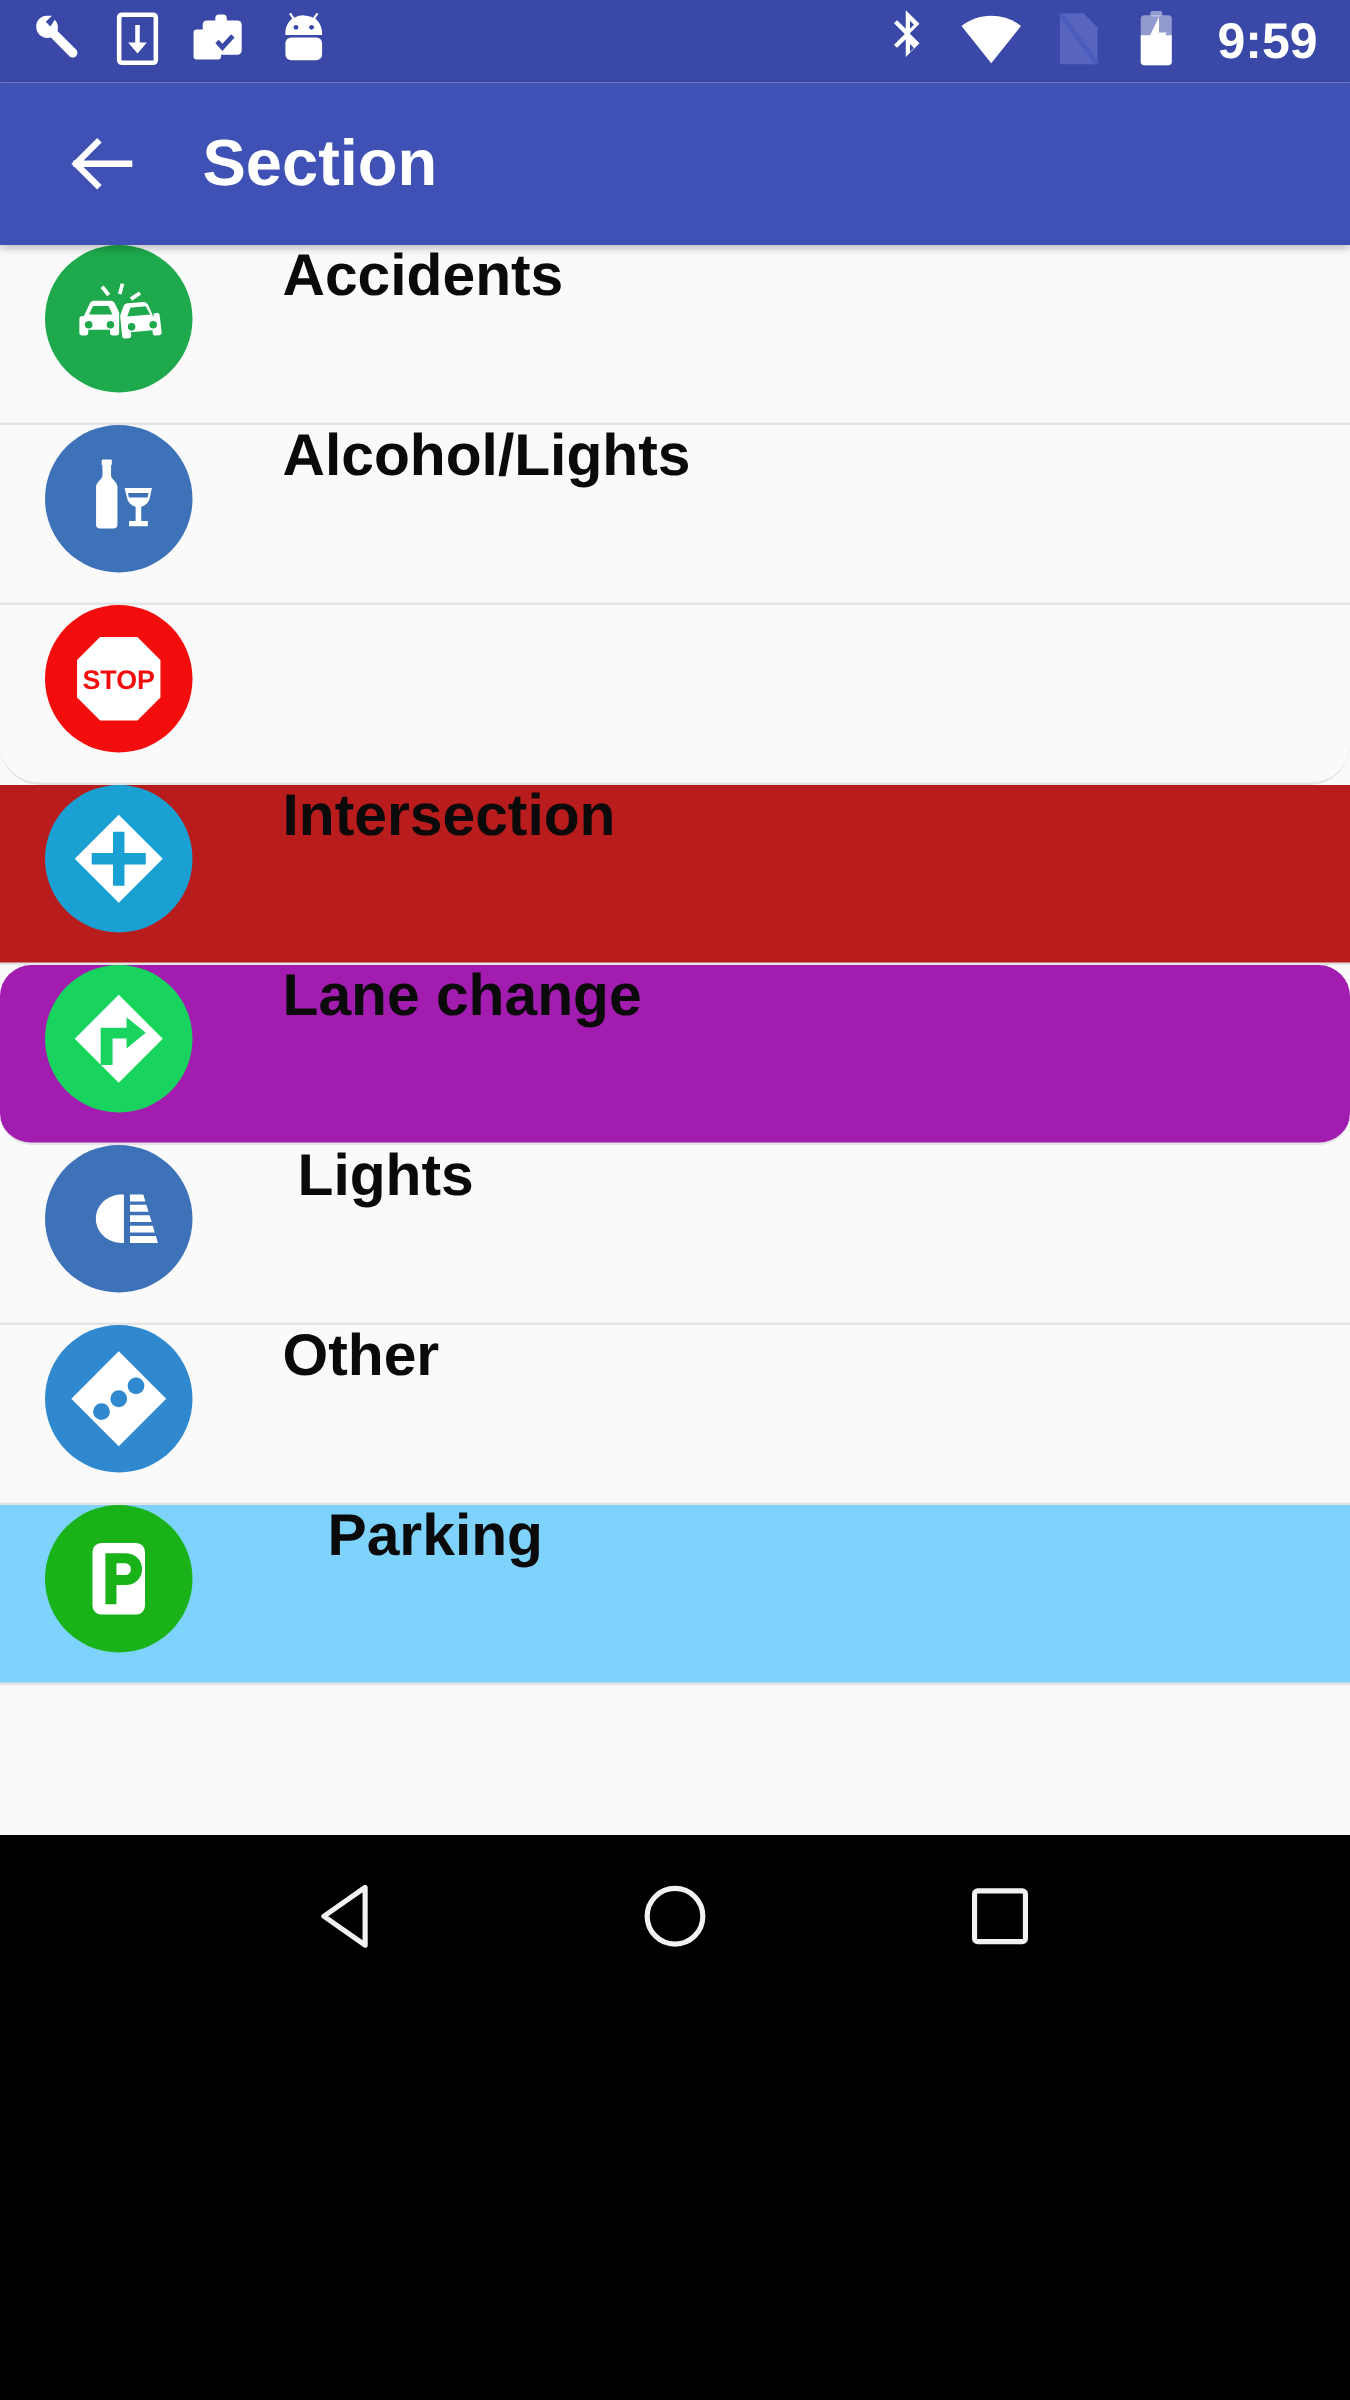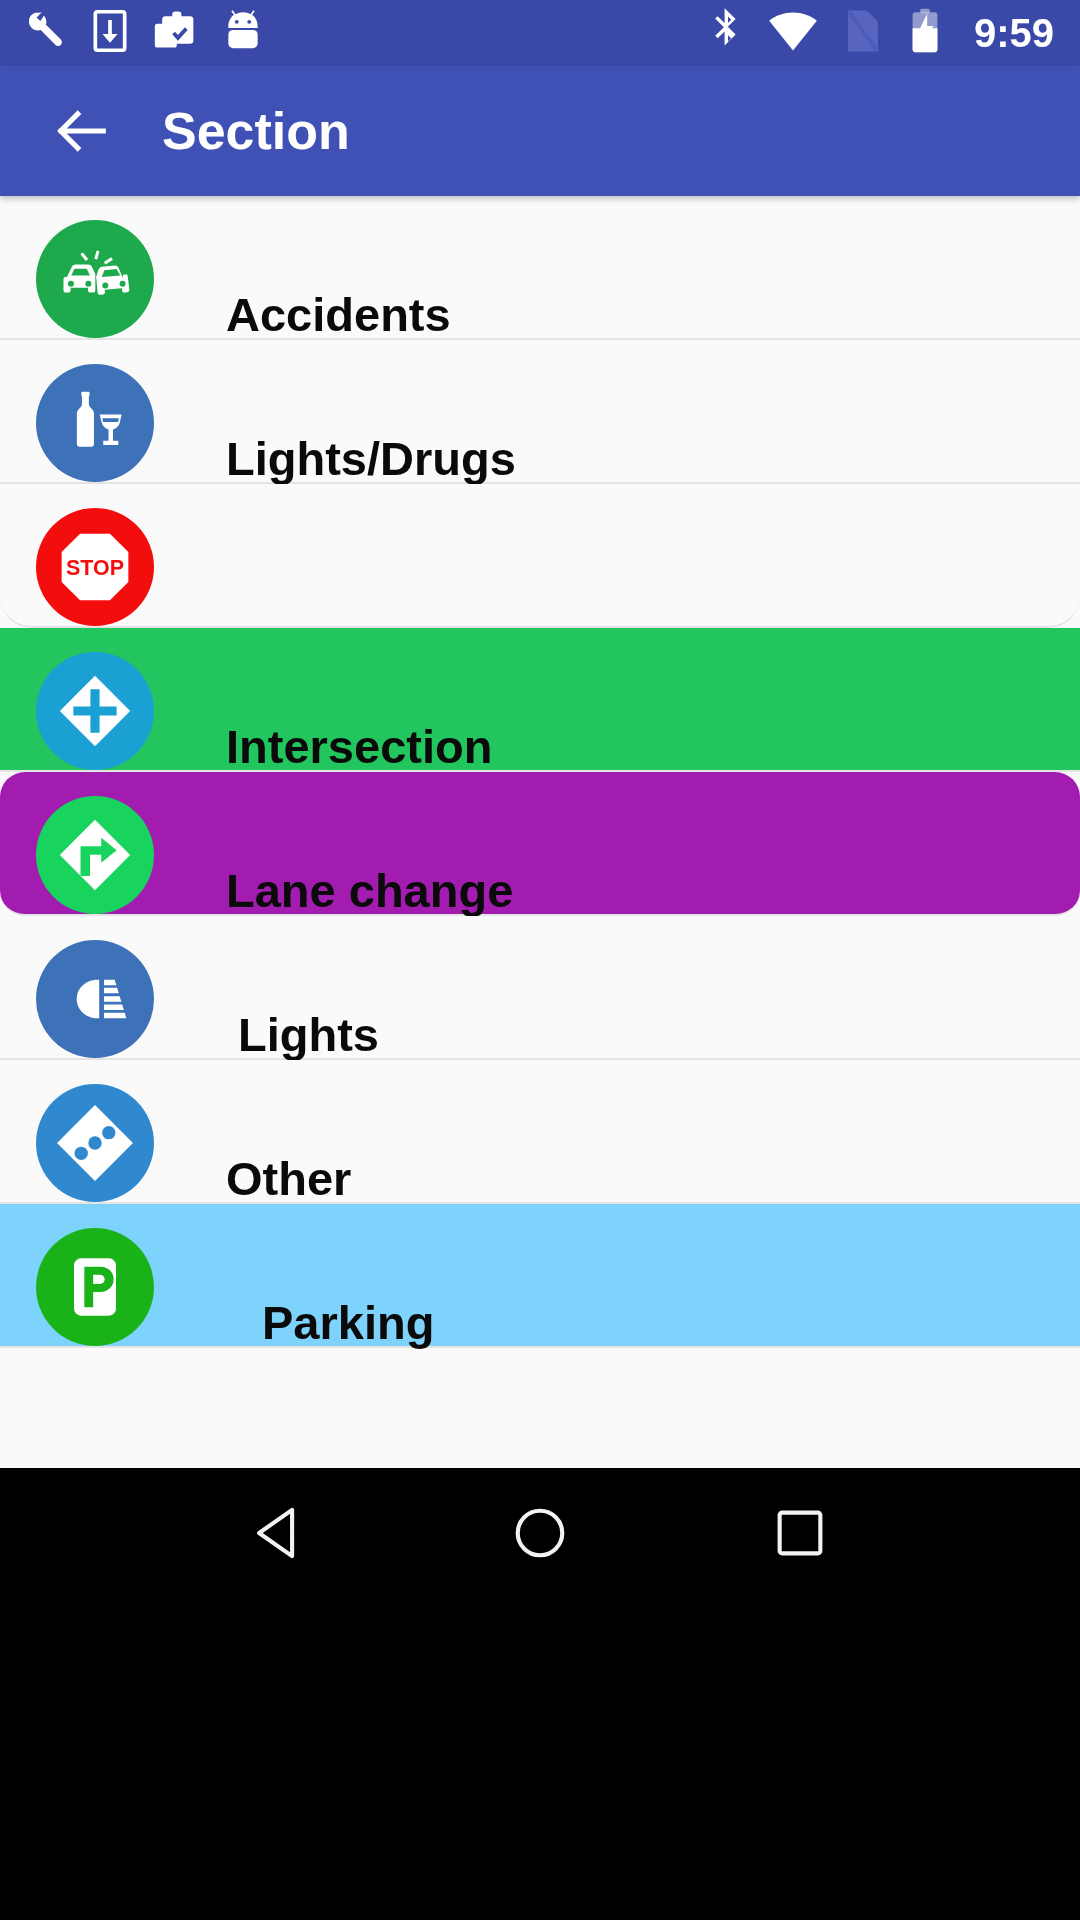--- a/index.html
+++ b/index.html
@@ -44,21 +44,21 @@
     margin-left:32px; line-height:1;
   }
 
   
   .list {
     position:absolute; top:196px; left:0; width:1080px;
     height:1272px; overflow:hidden; background:#FAFAFA;
   }
   .row {
     position:relative; height:144px; width:1080px;
-    display:flex; align-items:flex-end;
+    display:flex; align-items:flex-start;
     background:#FAFAFA;
     border-bottom:2px solid #E4E4E4;
     cursor:pointer;
   }
   .row .badge {
     width:118px; height:118px; margin-left:36px;
     border-radius:50%;
     display:flex; align-items:center; justify-content:center;
     flex:0 0 auto;
   }
@@ -199,34 +199,34 @@
         <svg width="72" height="72" viewBox="0 0 48 48">
           <g fill="#FFFFFF">
             <path d="M15.3 5.6h4.6v5.8c0 .8.3 1.5.9 2.1l1.4 1.5c.7.8 1.1 1.8 1.1 2.8v20.2c0 1-.8 1.8-1.8 1.8h-7.8c-1 0-1.8-.8-1.8-1.8V17.8c0-1 .4-2 1.1-2.8l1.4-1.5c.6-.6.9-1.3.9-2.1V5.6z"></path>
             <rect x="14.9" y="3.1" width="5.4" height="3.1" rx="0.6"></rect>
             <path d="M27.1 18.3h14.6l-1.1 5.2c-.5 2.4-2.3 4.2-4.6 4.8v7.6h3.5v2.7h-10v-2.7h3.5v-7.6c-2.3-.6-4.1-2.4-4.6-4.8l-1.3-5.2z"></path>
           </g>
           <path d="M28.9 20.9h11l-.5 2.4H29.4z" fill="#3D72B8"></path>
           <path d="M13.6 18.4h7.4v4.8h-7.4z" fill="#3D72B8" opacity="0"></path>
         </svg>
       </div>
-      <div class="label">Lights/Drugs</div>
+      <div class="label">Alcohol/Lights</div>
     </div>
 
     <div class="row" style="border-bottom-color: rgb(228, 228, 228); background: rgb(250, 250, 250); border-radius: 32px;">
       <div class="badge" style="background:#F40D0D;">
         <svg width="92" height="92" viewBox="0 0 48 48">
           <polygon points="16.2,6.6 31.8,6.6 41.4,16.2 41.4,31.8 31.8,41.4 16.2,41.4 6.6,31.8 6.6,16.2" fill="#FFFFFF"></polygon>
           <text x="24" y="28.4" font-family="'Liberation Sans', sans-serif" font-size="11.2" font-weight="bold" fill="#F40D0D" text-anchor="middle">STOP</text>
         </svg>
       </div>
     </div>
 
 
-    <div class="row" style="border-bottom-color: rgb(228, 228, 228); background: #22c55e;">
+    <div class="row" style="border-bottom-color: rgb(228, 228, 228); background: #b91c1c;">
       <div class="badge" style="background:#1BA0D4;">
         <svg width="88" height="88" viewBox="0 0 48 48">
           <polygon points="24,4.8 43.2,24 24,43.2 4.8,24" fill="#FFFFFF"></polygon>
           <path fill="#1BA0D4" d="M21.5 12.2h5v9.3h9.3v5h-9.3v9.3h-5v-9.3h-9.3v-5h9.3z"></path>
         </svg>
       </div>
       <div class="label">Intersection</div>
     </div>
 
     <div class="row" style="border-bottom-color: rgb(228, 228, 228); background: #a21caf; border-radius: 25px;">

